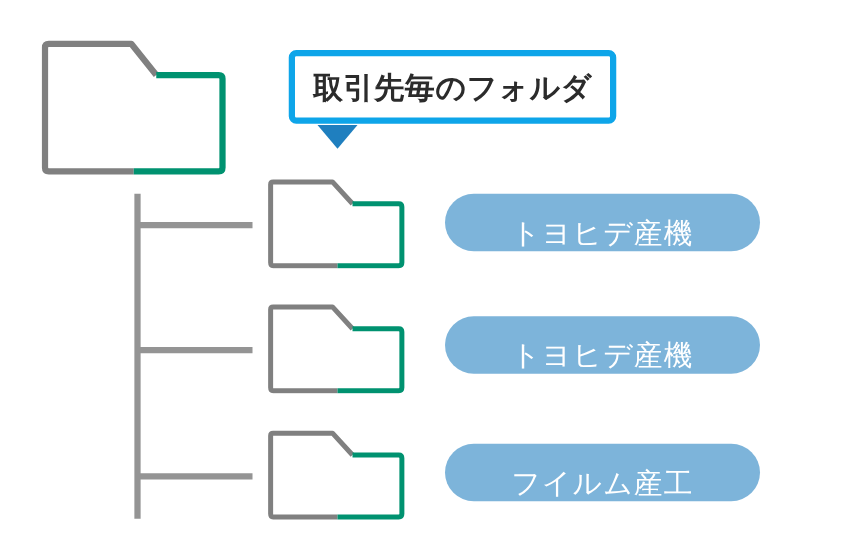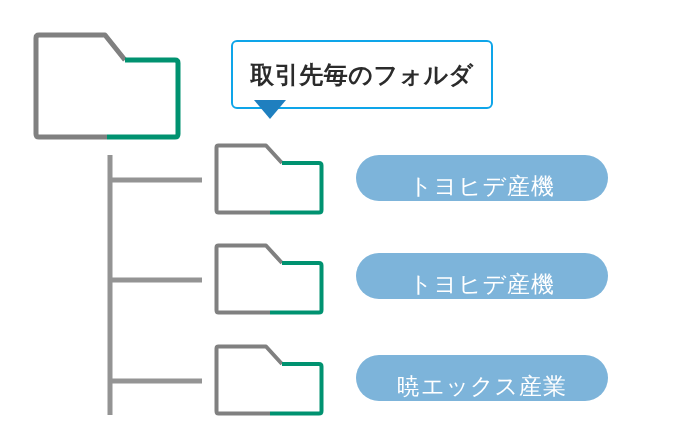--- a/index.html
+++ b/index.html
@@ -31,23 +31,23 @@
     height: 431px;
     pointer-events: none;
   }
 
   
   .callout {
     position: absolute;
     left: 231px;
     top: 40px;
     width: 262px;
-    height: 69px;
+    height: 59px;
     box-sizing: border-box;
-    border: 2px solid #0ea5e9;
+    border: 5px solid #0ea5e9;
     border-radius: 6px;
     background: #ffffff;
     display: flex;
     align-items: center;
     justify-content: center;
   }
   .callout-text {
     font-size: 24px;
     font-weight: bold;
     color: #2b2b2b;
@@ -137,16 +137,16 @@
   </div>
   <div class="callout-arrow"></div>
 
   <div class="pill pill-1">
     <span class="pill-text">トヨヒデ産機</span>
   </div>
   <div class="pill pill-2">
     <span class="pill-text">トヨヒデ産機</span>
   </div>
   <div class="pill pill-3">
-    <span class="pill-text">暁エックス産業</span>
+    <span class="pill-text">フイルム産工</span>
   </div>
 
 </div>
 
 </body></html>

